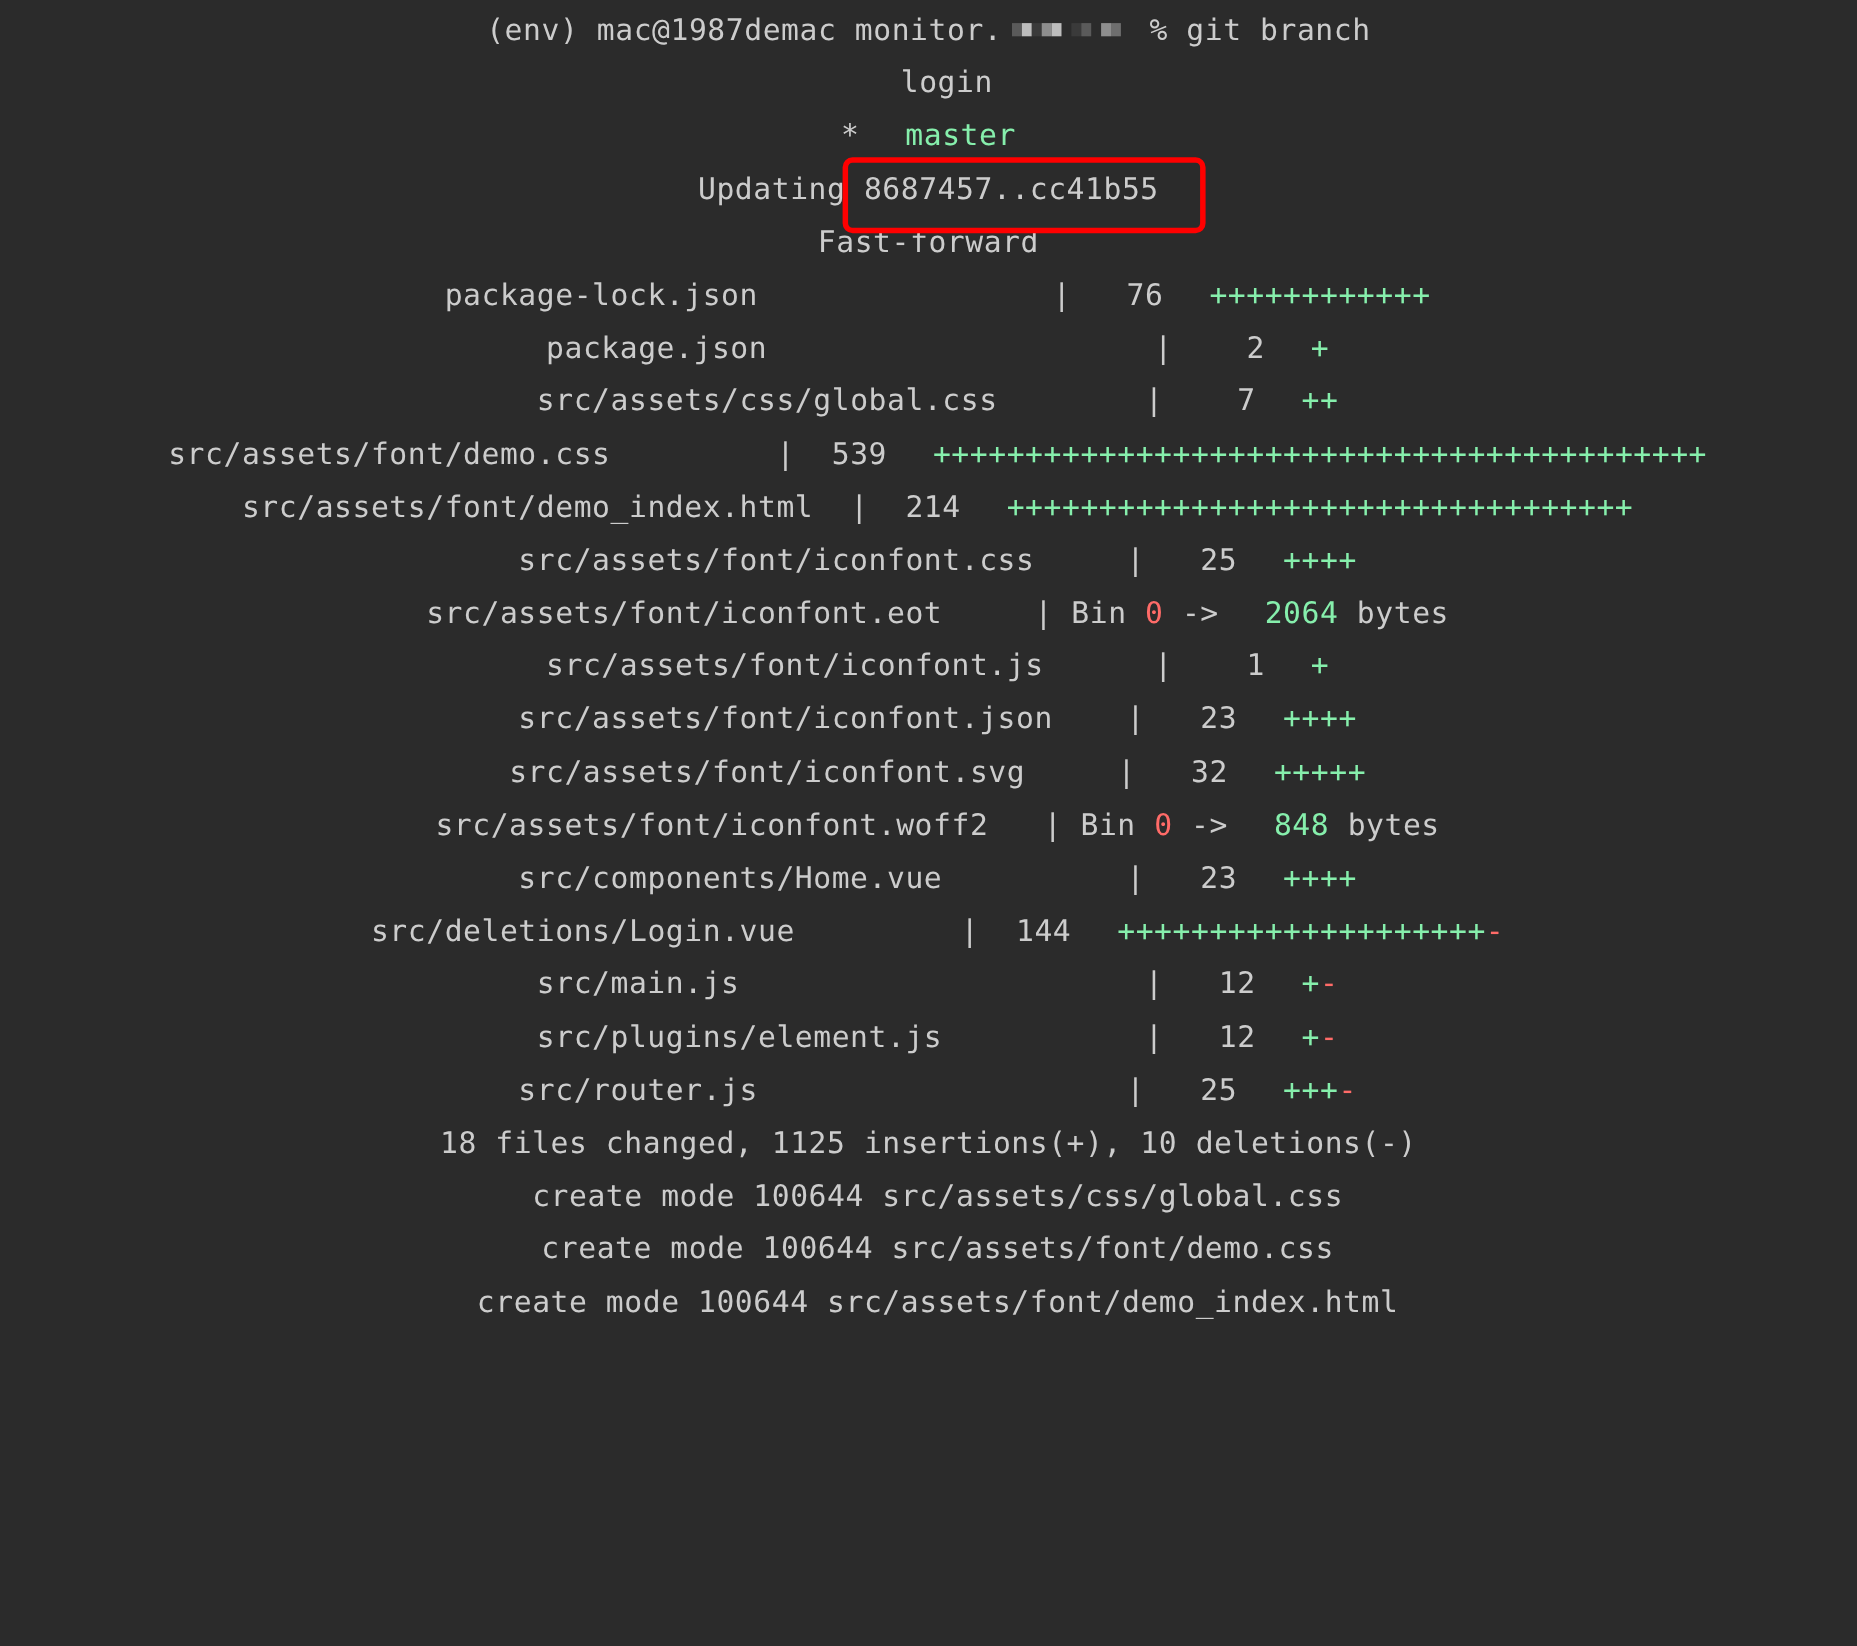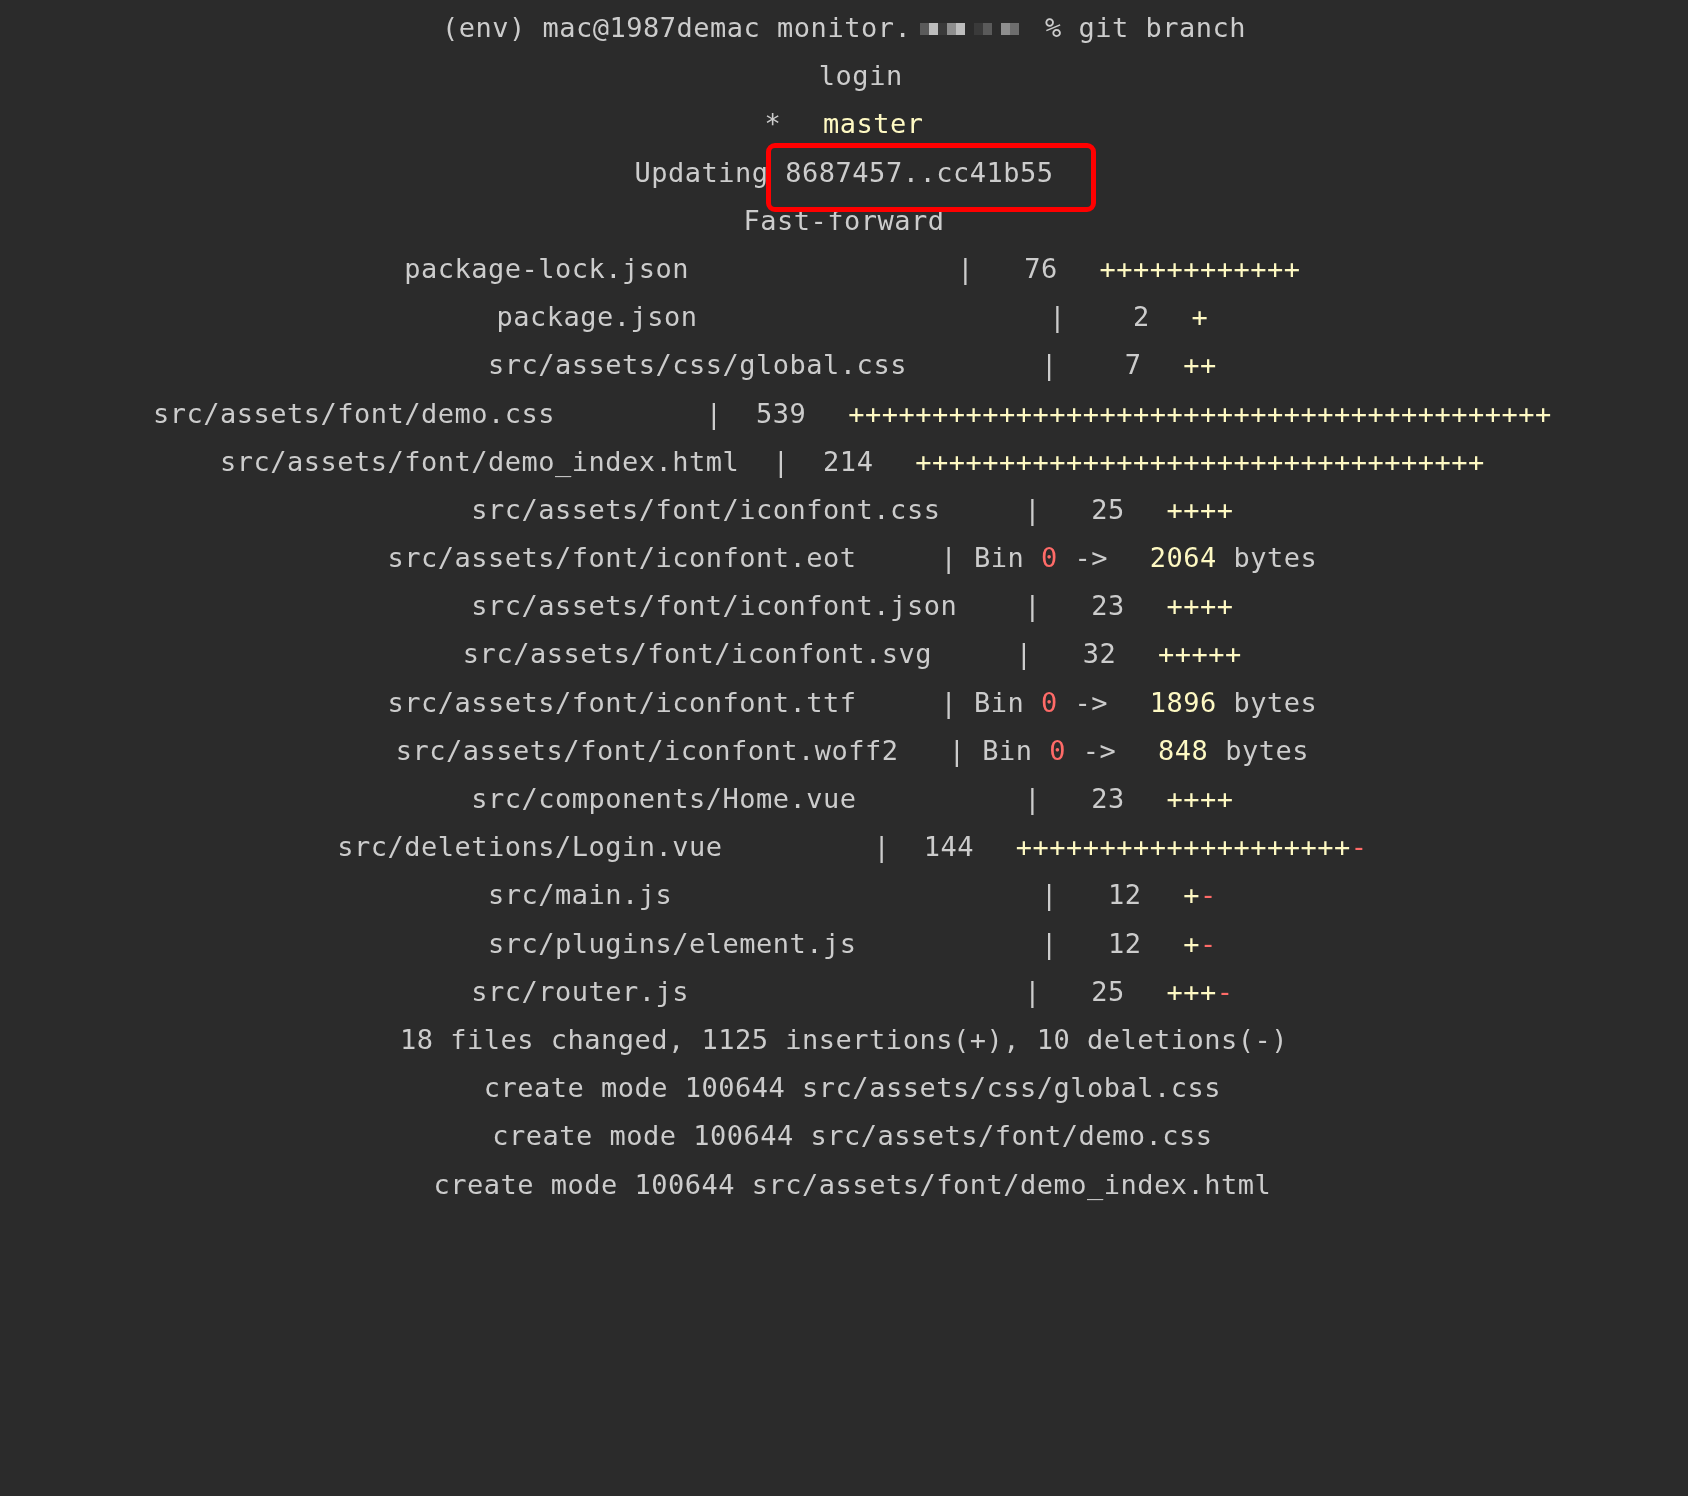--- a/index.html
+++ b/index.html
@@ -31,21 +31,21 @@
   }
   .line {
     height: 48.2px;
     line-height: 48.2px;
     font-size: 27px;
     letter-spacing: 0.5px;
     color: #cccccc;
     white-space: pre;
     overflow: visible;
   }
-  .c-green   { color: #fef9c3; margin-left: 25px; }
+  .c-green   { color: #86efac; margin-left: 25px; }
   .c-red     { color: #ff6b68; }
 
   
   .redact {
     display: inline-block;
     vertical-align: middle;
     position: relative;
     top: -2px;
   }
   .redact i {
@@ -93,23 +93,23 @@
     <div class="line">Fast-forward</div>
 
     <div id="file-rows">
         <div class="line"><span> package-lock.json                </span><span>| </span><span>  76 </span><span class="c-green">++++++++++++</span></div>
         <div class="line"><span> package.json                     </span><span>| </span><span>   2 </span><span class="c-green">+</span></div>
         <div class="line"><span> src/assets/css/global.css        </span><span>| </span><span>   7 </span><span class="c-green">++</span></div>
         <div class="line"><span> src/assets/font/demo.css         </span><span>| </span><span> 539 </span><span class="c-green">++++++++++++++++++++++++++++++++++++++++++</span></div>
         <div class="line"><span> src/assets/font/demo_index.html  </span><span>| </span><span> 214 </span><span class="c-green">++++++++++++++++++++++++++++++++++</span></div>
         <div class="line"><span> src/assets/font/iconfont.css     </span><span>| </span><span>  25 </span><span class="c-green">++++</span></div>
         <div class="line"><span> src/assets/font/iconfont.eot     </span><span>| </span><span>Bin </span><span class="c-red">0</span><span> -&gt; </span><span class="c-green">2064</span><span> bytes</span></div>
+        <div class="line"><span> src/assets/font/iconfont.js      </span><span>| </span><span>   1 </span><span class="c-green">+</span></div>
         <div class="line"><span> src/assets/font/iconfont.json    </span><span>| </span><span>  23 </span><span class="c-green">++++</span></div>
         <div class="line"><span> src/assets/font/iconfont.svg     </span><span>| </span><span>  32 </span><span class="c-green">+++++</span></div>
-        <div class="line"><span> src/assets/font/iconfont.ttf     </span><span>| </span><span>Bin </span><span class="c-red">0</span><span> -&gt; </span><span class="c-green">1896</span><span> bytes</span></div>
         <div class="line"><span> src/assets/font/iconfont.woff2   </span><span>| </span><span>Bin </span><span class="c-red">0</span><span> -&gt; </span><span class="c-green">848</span><span> bytes</span></div>
         <div class="line"><span> src/components/Home.vue          </span><span>| </span><span>  23 </span><span class="c-green">++++</span></div>
         <div class="line"><span> src/deletions/Login.vue         </span><span>| </span><span> 144 </span><span class="c-green">++++++++++++++++++++</span><span class="c-red">-</span></div>
         <div class="line"><span> src/main.js                      </span><span>| </span><span>  12 </span><span class="c-green">+</span><span class="c-red">-</span></div>
         <div class="line"><span> src/plugins/element.js           </span><span>| </span><span>  12 </span><span class="c-green">+</span><span class="c-red">-</span></div>
         <div class="line"><span> src/router.js                    </span><span>| </span><span>  25 </span><span class="c-green">+++</span><span class="c-red">-</span></div>
       </div>
 
     <div class="line">18 files changed, 1125 insertions(+), 10 deletions(-)</div>
 

